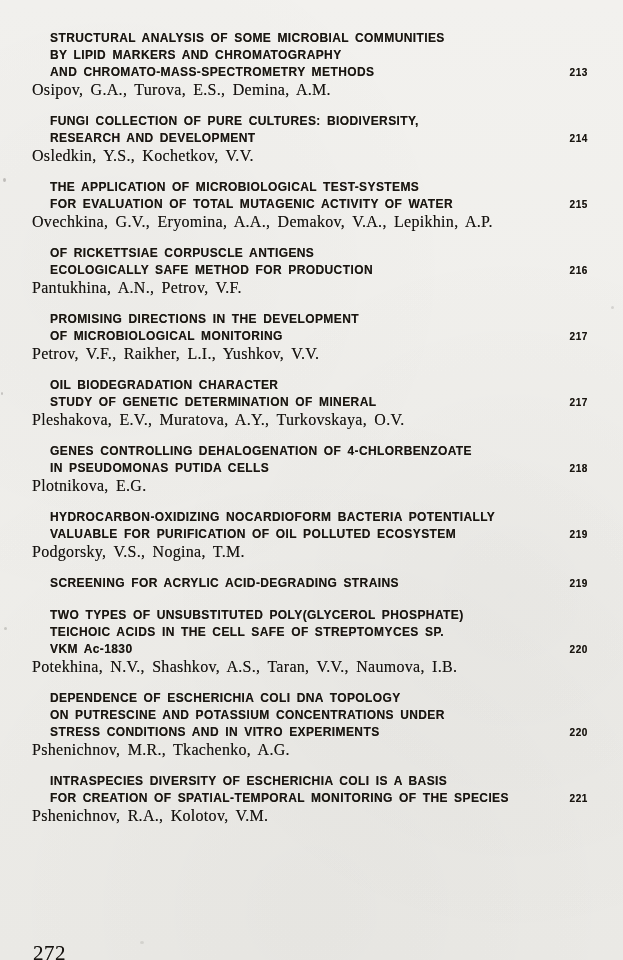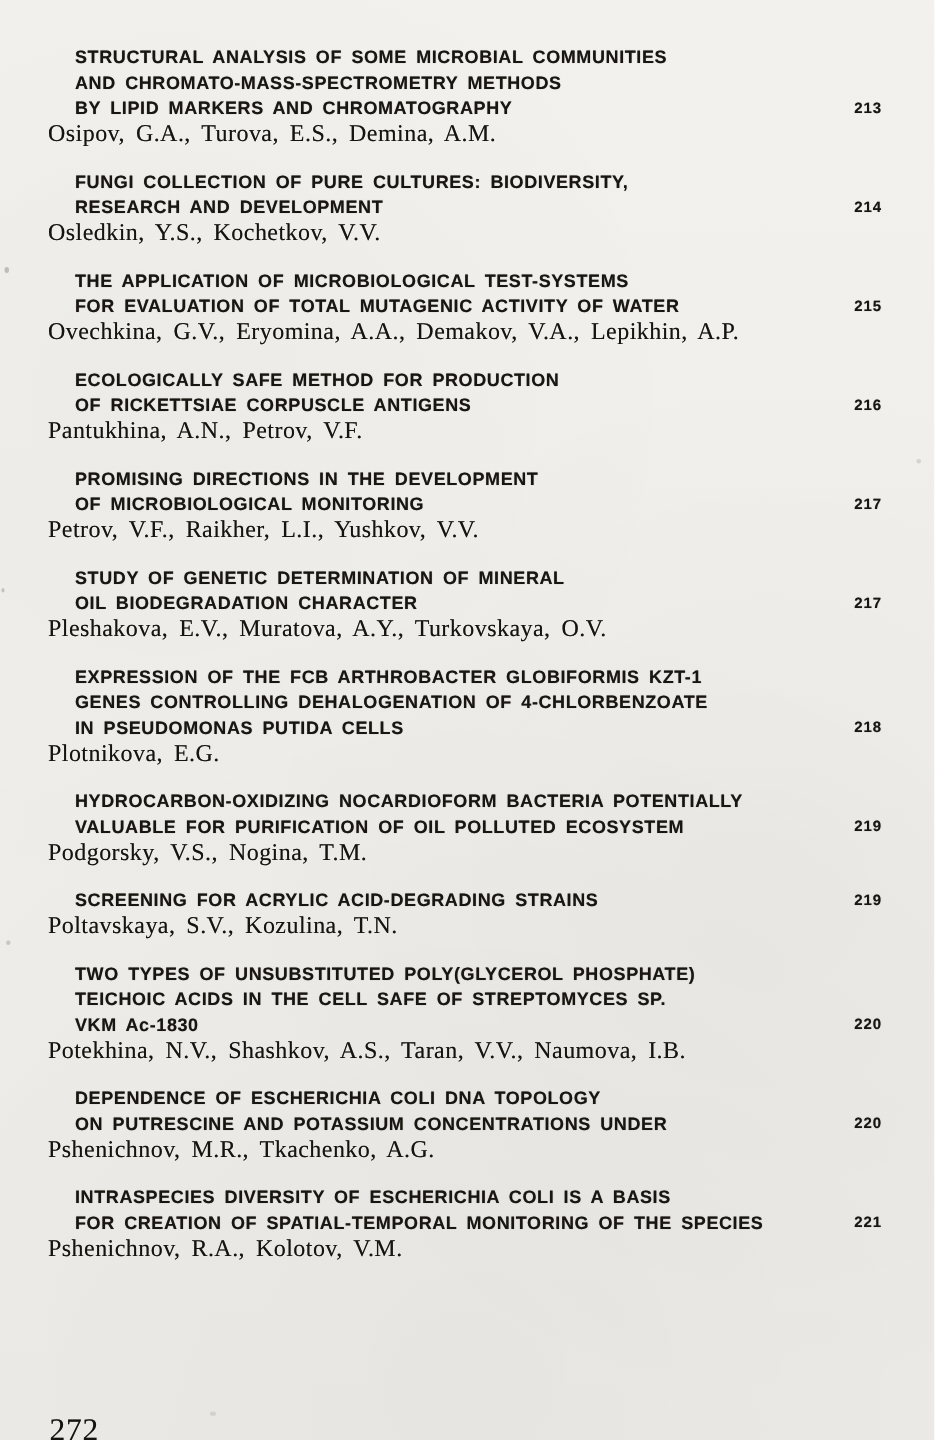--- a/index.html
+++ b/index.html
@@ -94,22 +94,22 @@
 </head>
 <body>
 
 <div class="page">
 
   <div class="toc-list">
     <div class="entry">
       <div class="entry-main">
         <div class="entry-title">
             <div class="title-line">STRUCTURAL ANALYSIS OF SOME MICROBIAL COMMUNITIES</div>
+            <div class="title-line">BY LIPID MARKERS AND CHROMATOGRAPHY</div>
             <div class="title-line">AND CHROMATO-MASS-SPECTROMETRY METHODS</div>
-            <div class="title-line">BY LIPID MARKERS AND CHROMATOGRAPHY</div>
           </div>
         <div class="page-num">213</div>
       </div>
       <div class="authors">Osipov, G.A., Turova, E.S., Demina, A.M.</div>
     </div>
 
     <div class="entry">
       <div class="entry-main">
         <div class="entry-title">
             <div class="title-line">FUNGI COLLECTION OF PURE CULTURES: BIODIVERSITY,</div>
@@ -127,54 +127,53 @@
             <div class="title-line">FOR EVALUATION OF TOTAL MUTAGENIC ACTIVITY OF WATER</div>
           </div>
         <div class="page-num">215</div>
       </div>
       <div class="authors">Ovechkina, G.V., Eryomina, A.A., Demakov, V.A., Lepikhin, A.P.</div>
     </div>
 
     <div class="entry">
       <div class="entry-main">
         <div class="entry-title">
+            <div class="title-line">OF RICKETTSIAE CORPUSCLE ANTIGENS</div>
             <div class="title-line">ECOLOGICALLY SAFE METHOD FOR PRODUCTION</div>
-            <div class="title-line">OF RICKETTSIAE CORPUSCLE ANTIGENS</div>
           </div>
         <div class="page-num">216</div>
       </div>
       <div class="authors">Pantukhina, A.N., Petrov, V.F.</div>
     </div>
 
     <div class="entry">
       <div class="entry-main">
         <div class="entry-title">
             <div class="title-line">PROMISING DIRECTIONS IN THE DEVELOPMENT</div>
             <div class="title-line">OF MICROBIOLOGICAL MONITORING</div>
           </div>
         <div class="page-num">217</div>
       </div>
       <div class="authors">Petrov, V.F., Raikher, L.I., Yushkov, V.V.</div>
     </div>
 
     <div class="entry">
       <div class="entry-main">
         <div class="entry-title">
+            <div class="title-line">OIL BIODEGRADATION CHARACTER</div>
             <div class="title-line">STUDY OF GENETIC DETERMINATION OF MINERAL</div>
-            <div class="title-line">OIL BIODEGRADATION CHARACTER</div>
           </div>
         <div class="page-num">217</div>
       </div>
       <div class="authors">Pleshakova, E.V., Muratova, A.Y., Turkovskaya, O.V.</div>
     </div>
 
     <div class="entry">
       <div class="entry-main">
         <div class="entry-title">
-            <div class="title-line">EXPRESSION OF THE FCB ARTHROBACTER GLOBIFORMIS KZT-1</div>
             <div class="title-line">GENES CONTROLLING DEHALOGENATION OF 4-CHLORBENZOATE</div>
             <div class="title-line">IN PSEUDOMONAS PUTIDA CELLS</div>
           </div>
         <div class="page-num">218</div>
       </div>
       <div class="authors">Plotnikova, E.G.</div>
     </div>
 
     <div class="entry">
       <div class="entry-main">
@@ -187,40 +186,40 @@
       <div class="authors">Podgorsky, V.S., Nogina, T.M.</div>
     </div>
 
     <div class="entry">
       <div class="entry-main">
         <div class="entry-title">
             <div class="title-line">SCREENING FOR ACRYLIC ACID-DEGRADING STRAINS</div>
           </div>
         <div class="page-num">219</div>
       </div>
-      <div class="authors">Poltavskaya, S.V., Kozulina, T.N.</div>
     </div>
 
     <div class="entry">
       <div class="entry-main">
         <div class="entry-title">
             <div class="title-line">TWO TYPES OF UNSUBSTITUTED POLY(GLYCEROL PHOSPHATE)</div>
             <div class="title-line">TEICHOIC ACIDS IN THE CELL SAFE OF STREPTOMYCES SP.</div>
             <div class="title-line">VKM Ac-1830</div>
           </div>
         <div class="page-num">220</div>
       </div>
       <div class="authors">Potekhina, N.V., Shashkov, A.S., Taran, V.V., Naumova, I.B.</div>
     </div>
 
     <div class="entry">
       <div class="entry-main">
         <div class="entry-title">
             <div class="title-line">DEPENDENCE OF ESCHERICHIA COLI DNA TOPOLOGY</div>
             <div class="title-line">ON PUTRESCINE AND POTASSIUM CONCENTRATIONS UNDER</div>
+            <div class="title-line">STRESS CONDITIONS AND IN VITRO EXPERIMENTS</div>
           </div>
         <div class="page-num">220</div>
       </div>
       <div class="authors">Pshenichnov, M.R., Tkachenko, A.G.</div>
     </div>
 
     <div class="entry">
       <div class="entry-main">
         <div class="entry-title">
             <div class="title-line">INTRASPECIES DIVERSITY OF ESCHERICHIA COLI IS A BASIS</div>

